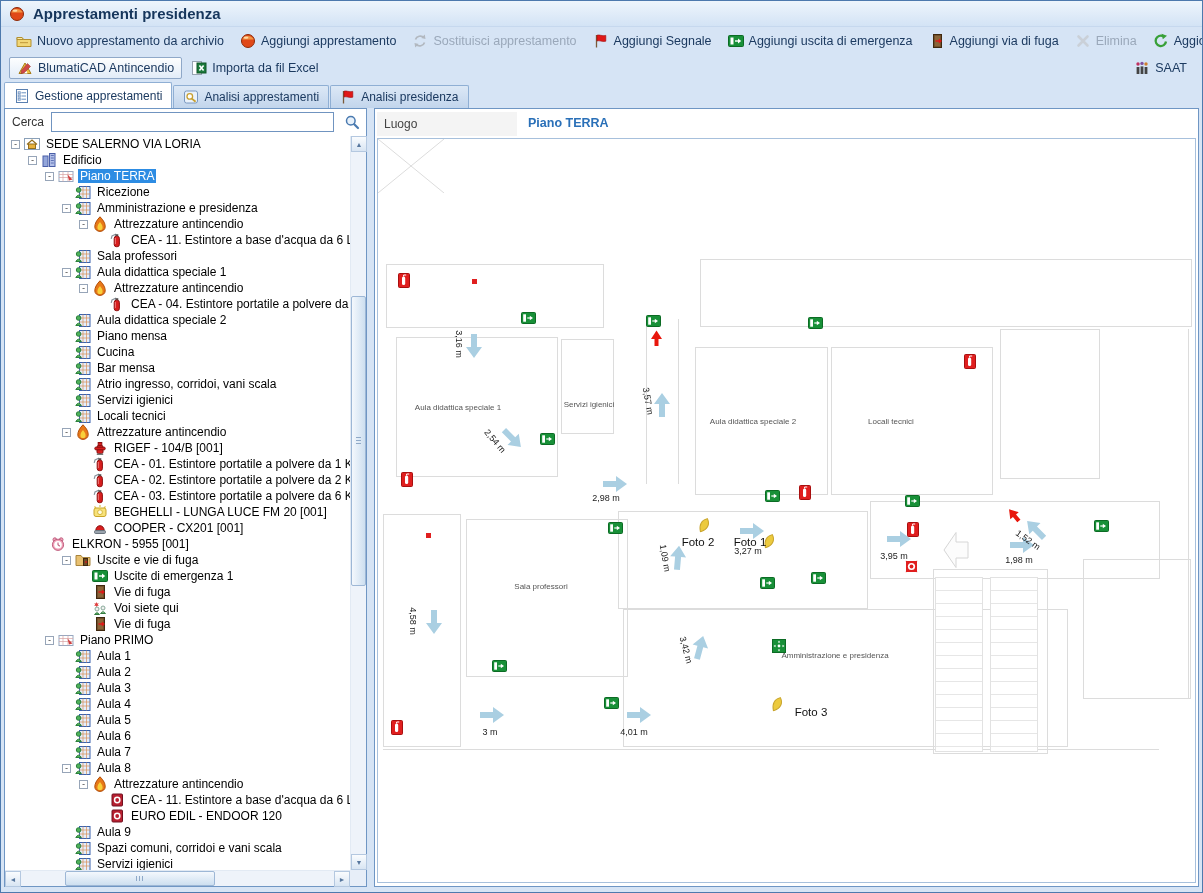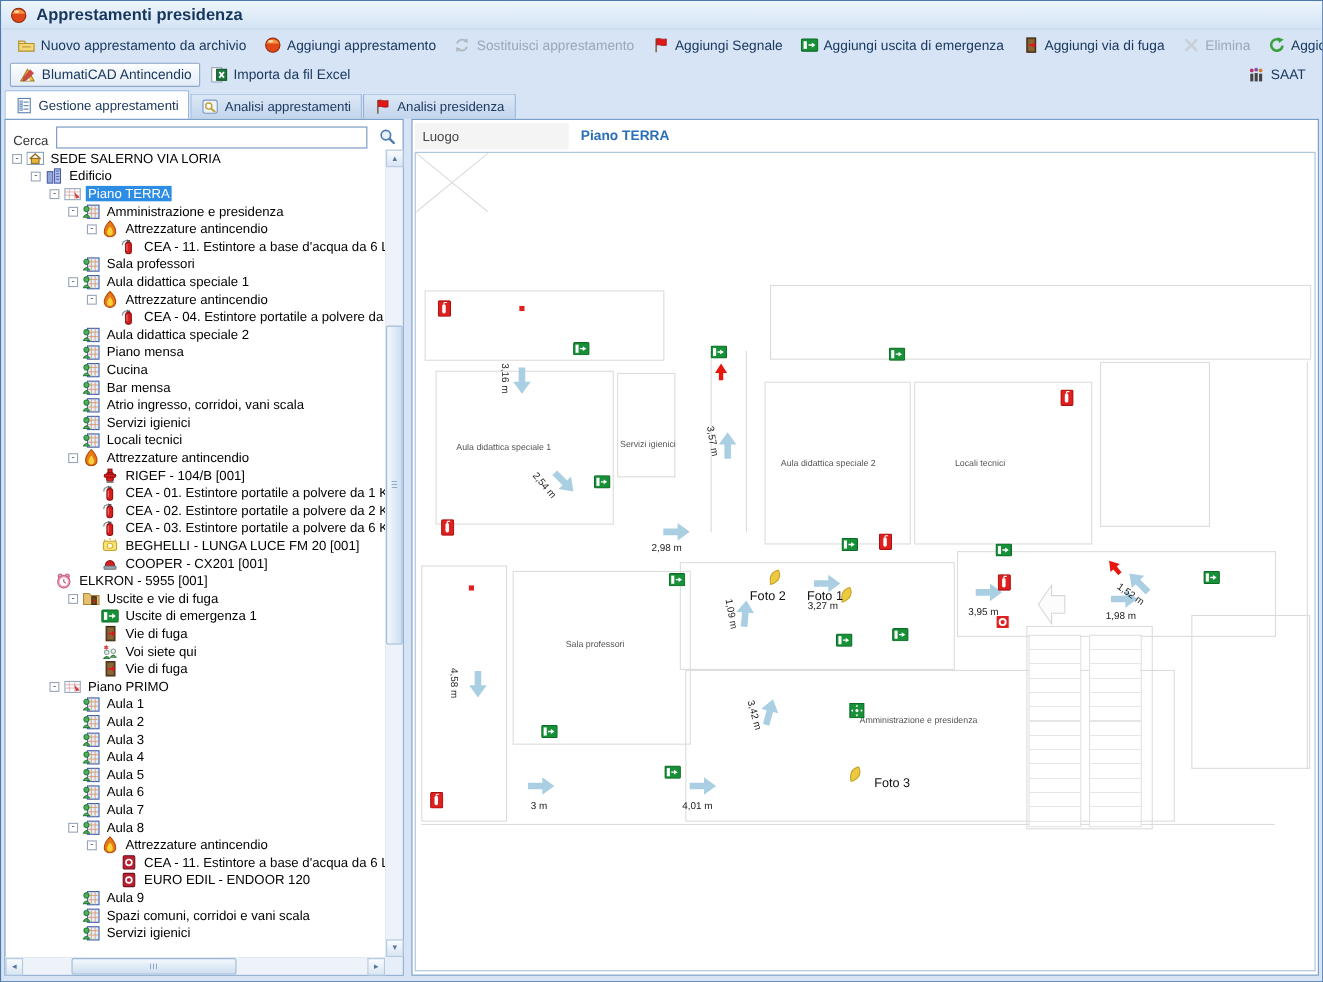--- a/index.html
+++ b/index.html
@@ -13,21 +13,21 @@
 .tbtn.boxed{border:1px solid #8fa8c8;background:linear-gradient(#fdfefe,#e2ecf8)}
 .icn{display:flex;width:16px;height:16px;flex:none}
 .spacer{flex:1}
 .tabbar{display:flex;align-items:flex-end;height:27px;padding-left:3px;gap:1px}
 .tab{display:flex;align-items:center;gap:5px;height:23px;padding:0 9px;font-size:12px;color:#1c3a60;background:linear-gradient(#dce8f6,#c2d5ec);border:1px solid #8fafd4;border-bottom:none;border-radius:2px 2px 0 0}
 .tab.active{height:26px;background:#fff}
 .main{position:absolute;left:3px;right:3px;top:107px;bottom:5px;display:flex}
 .leftpanel{width:363px;background:#fff;border:1px solid #6f96c4;position:relative}
 .splitter{width:7px}
 .rightpanel{flex:1;background:#fff;border:1px solid #6f96c4;position:relative}
-.searchrow{display:flex;align-items:flex-end;height:26px;padding:0 3px 0 7px;gap:7px;font-size:12px;color:#333}
+.searchrow{display:flex;align-items:center;height:26px;padding:0 3px 0 7px;gap:7px;font-size:12px;color:#333}
 .searchrow input{flex:1;height:20px;border:1px solid #7094c0;padding:0 4px;font-size:12px}
 .searchbtn{width:22px;height:22px;display:flex;align-items:center;justify-content:center}
 .tree{position:absolute;left:0;top:27px;right:16px;bottom:16px;overflow:hidden;font-size:12px;color:#000}
 .trow{display:flex;align-items:center;height:16px;white-space:nowrap}
 .texp{width:9px;height:9px;border:1px solid #97a5b8;background:#fff;font-size:8.5px;line-height:7px;text-align:center;color:#444;margin-right:4px;flex:none;font-family:"DejaVu Sans Mono",monospace}
 .texp.blank{border:none;background:none}
 .ticon{width:16px;height:16px;margin-right:4px;flex:none;display:flex}
 .tlabel{padding:0 2px}
 .tlabel.sel{background:#2d8ce3;color:#fff}
 .vsb{position:absolute;top:27px;right:0;bottom:16px;width:16px;background:#eef3fa;border-left:1px solid #e2eaf4}
@@ -254,20 +254,32 @@
             <span class="ticon">
               <svg width="16" height="16" viewBox="0 0 16 16" xmlns="http://www.w3.org/2000/svg">
                 <rect x="1" y="3.5" width="14" height="10" fill="#fff" stroke="#98a8c0"></rect>
                 <path d="M1 6.5 H15 M1 9.5 H15 M5 3.5 V13.5 M10 3.5 V13.5" stroke="#d8a0a0" stroke-width=".7"></path>
                 <path d="M9.5 6.5 L14.5 11.5 L11 12.5 Z" fill="#d04040"></path>
               </svg>
             </span>
             <span class="tlabel sel">Piano TERRA</span>
           </div>
           <div class="trow" style="padding-left: 57px;">
+            <span class="texp blank"></span>
+            <span class="ticon">
+              <svg width="16" height="16" viewBox="0 0 16 16" xmlns="http://www.w3.org/2000/svg">
+                <rect x="4.5" y="2.5" width="10.5" height="12" fill="#e4edfb" stroke="#3a62ae"></rect>
+                <path d="M8 2.5 V14.5 M11.5 2.5 V14.5 M4.5 6 H15 M4.5 10 H15" stroke="#d89058" stroke-width=".7"></path>
+                <circle cx="3.6" cy="6" r="2.3" fill="#4db05a" stroke="#2c7f3c"></circle>
+                <path d="M.8 13.5 Q3.6 8.8 6.4 13.5 Z" fill="#4db05a" stroke="#2c7f3c"></path>
+              </svg>
+            </span>
+            <span class="tlabel">Ricezione</span>
+          </div>
+          <div class="trow" style="padding-left: 57px;">
             <span class="texp">-</span>
             <span class="ticon">
               <svg width="16" height="16" viewBox="0 0 16 16" xmlns="http://www.w3.org/2000/svg">
                 <rect x="4.5" y="2.5" width="10.5" height="12" fill="#e4edfb" stroke="#3a62ae"></rect>
                 <path d="M8 2.5 V14.5 M11.5 2.5 V14.5 M4.5 6 H15 M4.5 10 H15" stroke="#d89058" stroke-width=".7"></path>
                 <circle cx="3.6" cy="6" r="2.3" fill="#4db05a" stroke="#2c7f3c"></circle>
                 <path d="M.8 13.5 Q3.6 8.8 6.4 13.5 Z" fill="#4db05a" stroke="#2c7f3c"></path>
               </svg>
             </span>
             <span class="tlabel">Amministrazione e presidenza</span>

